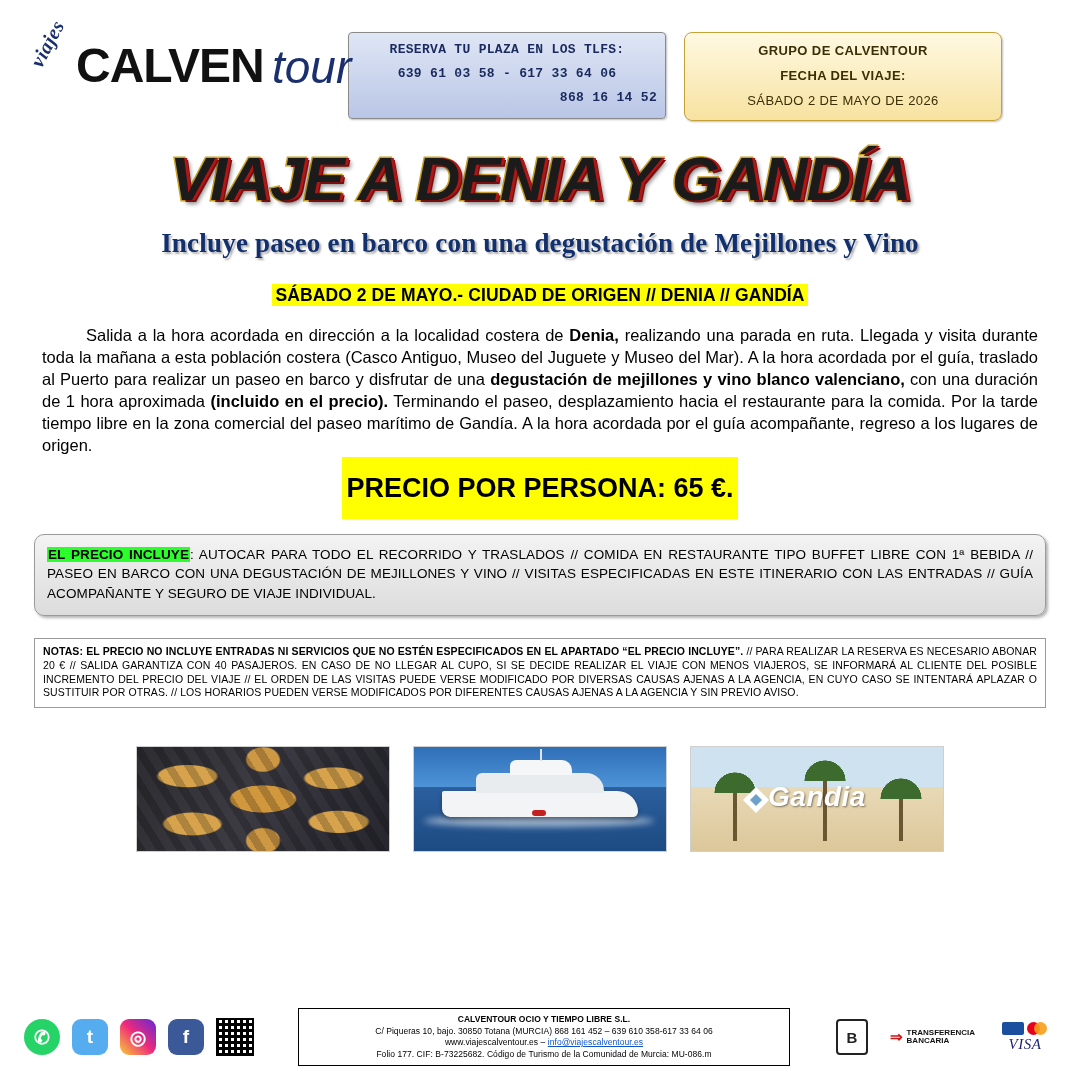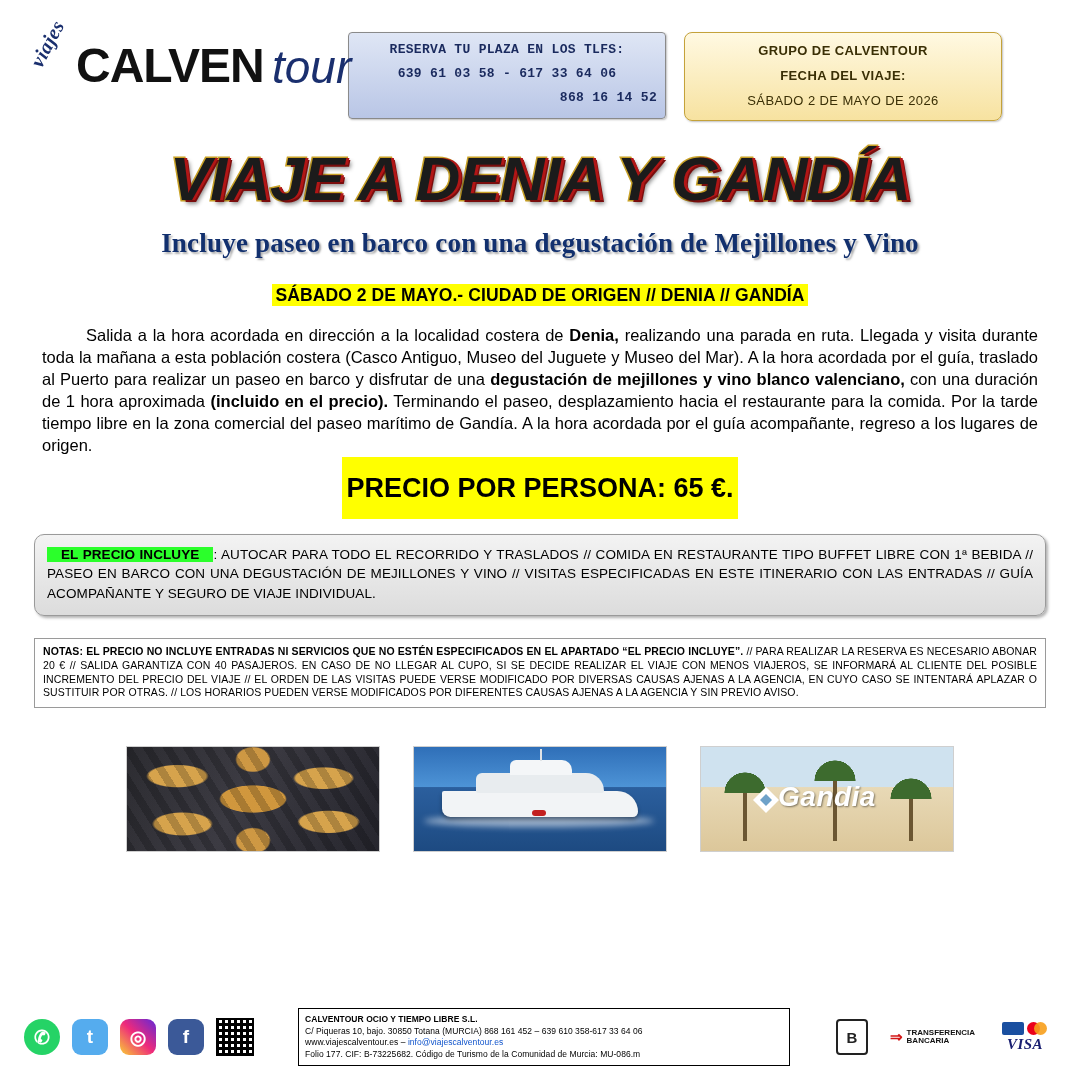--- a/index.html
+++ b/index.html
@@ -183,41 +183,41 @@
     padding: 10px 12px 12px 12px;
     box-shadow: 2px 2px 3px rgba(0,0,0,.3);
     font-size: 13.5px;
     line-height: 1.45;
     text-align: justify;
     letter-spacing: .1px;
   }
   .include-box .hl {
     background: #2bff2b;
     font-weight: bold;
-    padding: 0 14px;
+    padding: 0 1px;
   }
 
   
   .notes-box {
     margin: 22px 34px 0 34px;
     border: 1px solid #9a9a9a;
     background: #ffffff;
     padding: 6px 8px 7px 8px;
     font-size: 10.5px;
     line-height: 1.3;
     text-align: justify;
     letter-spacing: .1px;
   }
   .notes-box b { font-weight: bold; }
 
   
   .photos {
     display: flex;
     justify-content: center;
-    gap: 33px;
+    gap: 23px;
     margin-top: 38px;
   }
   .photo {
     width: 252px;
     height: 104px;
     border: 1px solid #cfcfcf;
     position: relative;
     overflow: hidden;
   }
 
@@ -370,26 +370,27 @@
       repeating-linear-gradient(0deg, #000 0 3px, #fff 3px 6px);
     background-blend-mode: multiply;
   }
 
   .company-box {
     flex: 0 0 auto;
     margin-left: 34px;
     width: 478px;
     border: 1px solid #000;
     padding: 5px 6px;
+    text-align: center;
     font-size: 8.5px;
     line-height: 1.35;
     letter-spacing: .05px;
   }
   .company-box .c-title { font-weight: bold; }
-  .company-box .c-mail { color: #1155cc; }
+  .company-box .c-mail { color: #1155cc; text-decoration: underline; }
 
   .pay {
     display: flex;
     align-items: center;
     gap: 22px;
     margin-left: 36px;
   }
   .pay-icon-doc {
     width: 28px; height: 32px;
     border: 2px solid #222;
@@ -420,21 +421,21 @@
     position: relative; width: 22px; height: 13px;
   }
   .mc .c1, .mc .c2 {
     position: absolute; top: 0; width: 13px; height: 13px; border-radius: 50%;
   }
   .mc .c1 { left: 0; background: #eb001b; }
   .mc .c2 { left: 7px; background: #f79e1b; opacity: .9; }
   .pay-cards .visa {
     font-family: "Liberation Serif", serif;
     font-style: italic;
-    font-weight: bold;
+    font-weight: normal;
     font-size: 15px;
     color: #1a1f71;
     letter-spacing: .5px;
   }
 </style>
 </head>
 <body>
 
 <div class="header">
   <div class="logo">

